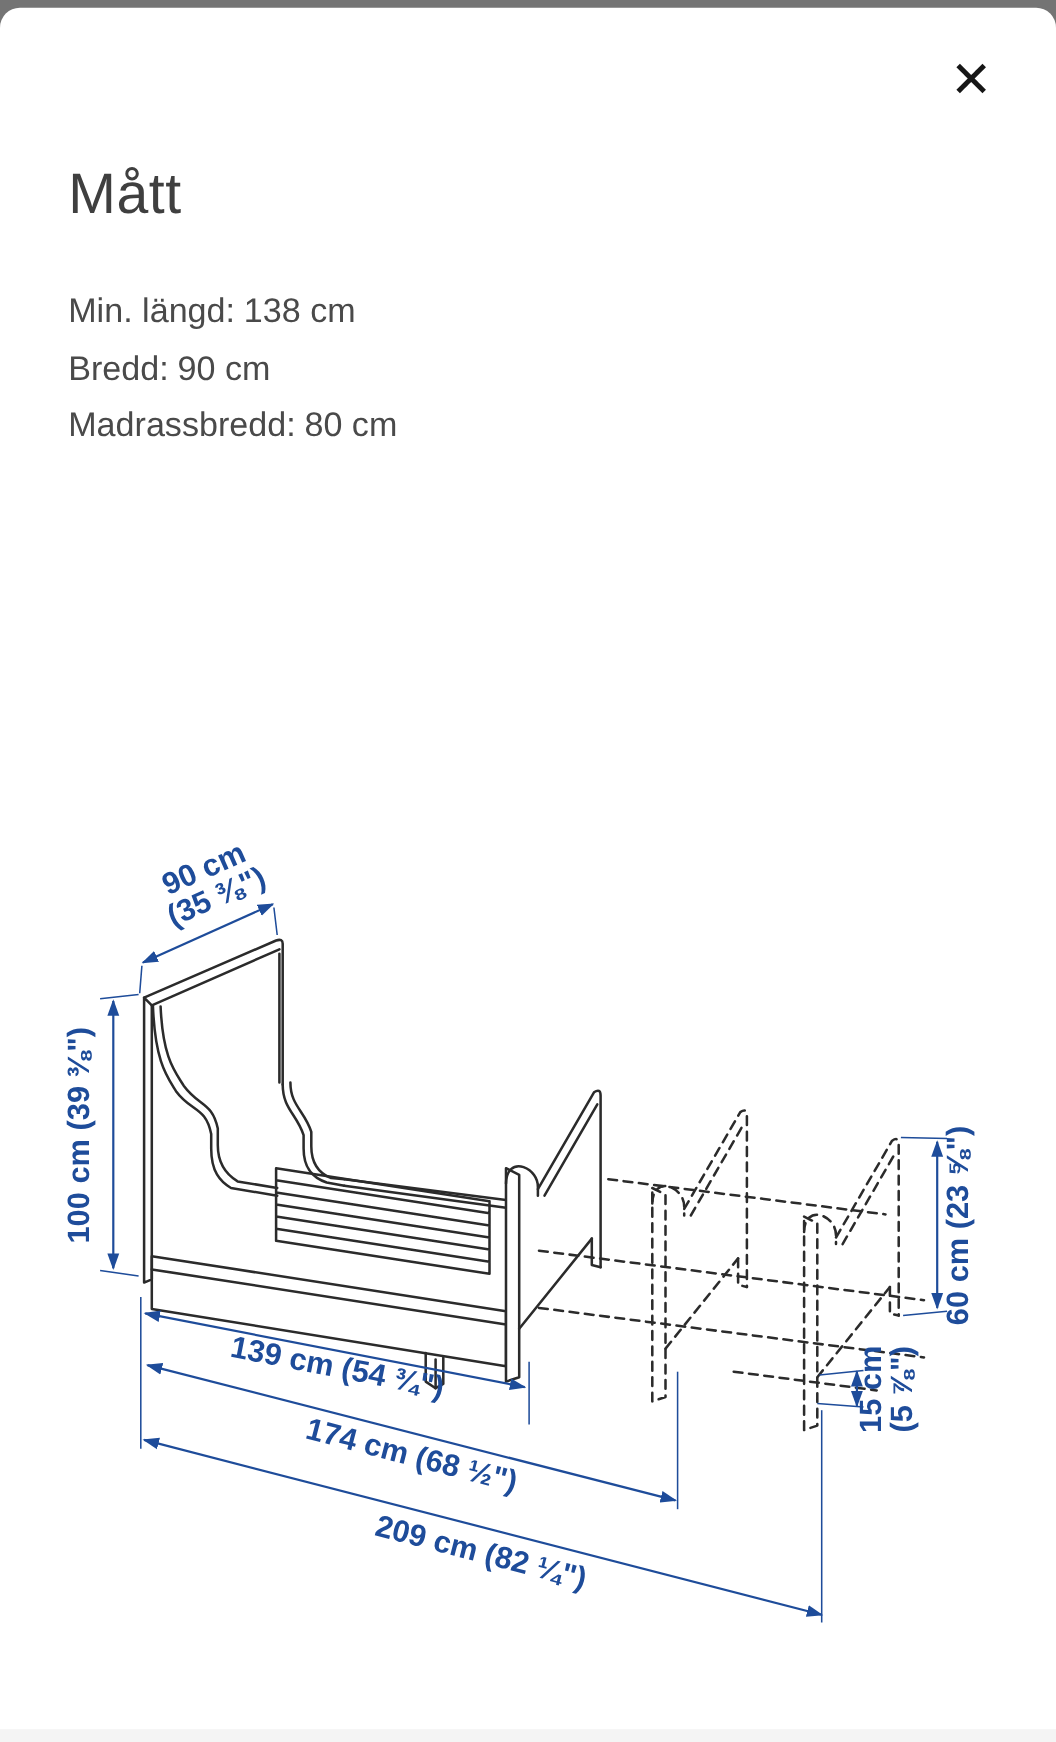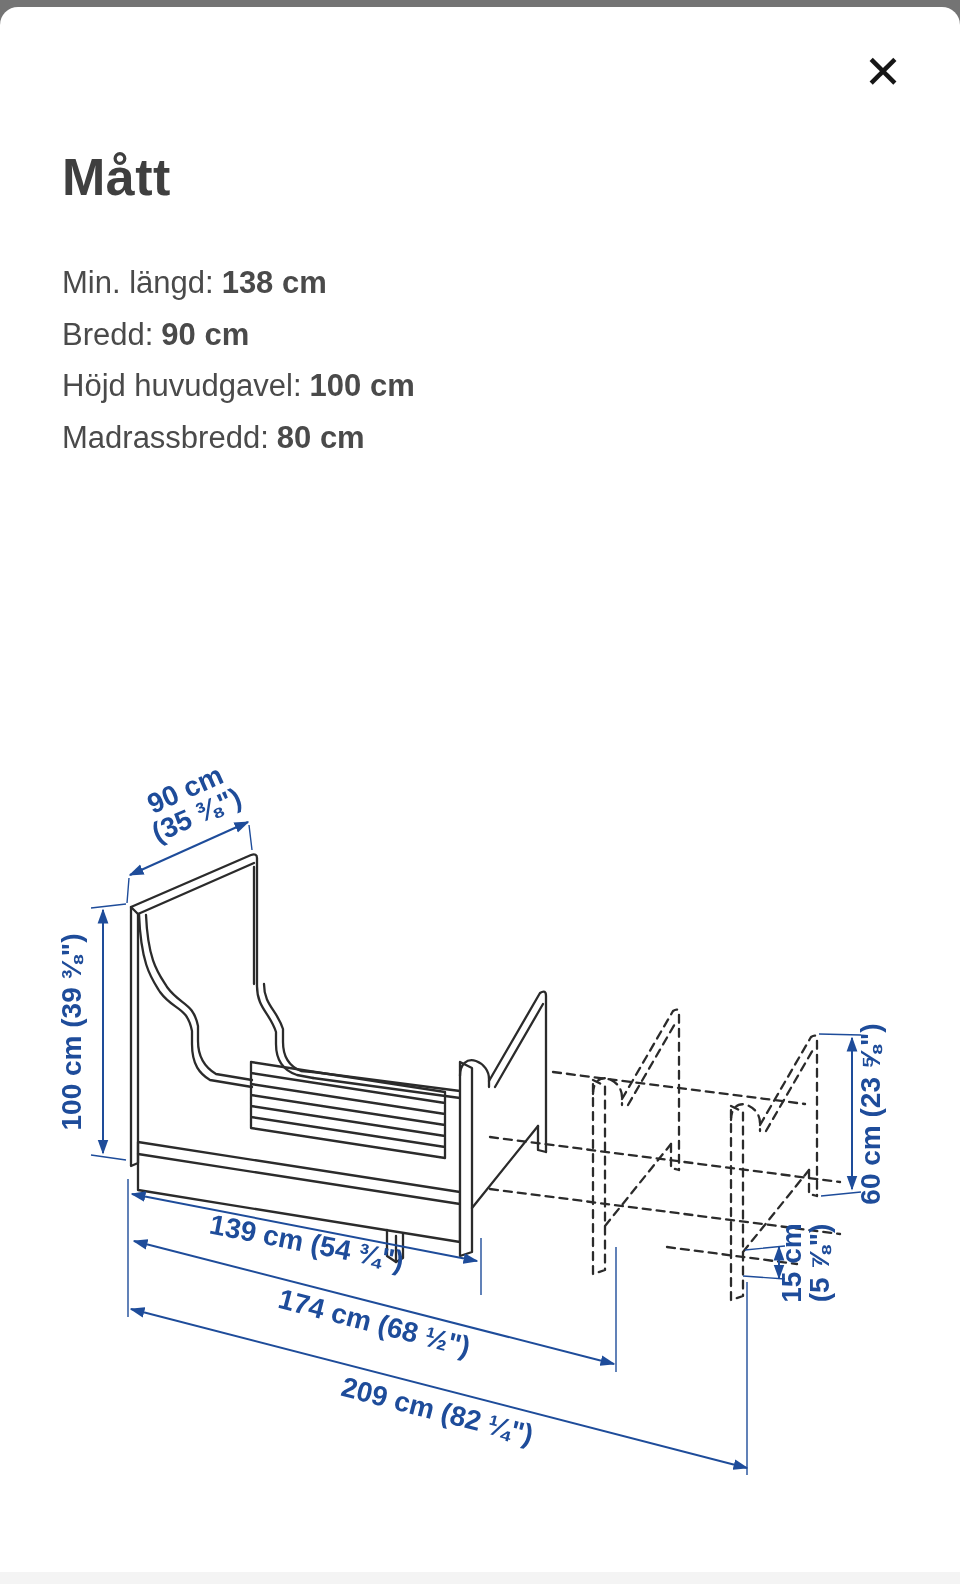--- a/index.html
+++ b/index.html
@@ -13,29 +13,29 @@
     background:#ffffff;border-radius:18px 18px 0 0;
   }
   .close-btn{
     position:absolute;left:856px;top:38px;width:54px;height:54px;
     background:none;border:none;cursor:pointer;padding:0;
     font-size:46px;line-height:54px;text-align:center;color:#161616;
     font-family:"DejaVu Sans",sans-serif;font-weight:400;
   }
   .page-title{
     position:absolute;left:62px;top:140px;margin:0;
-    font-size:52px;font-weight:700;color:#3f3f3f;letter-spacing:0.5px;
+    font-size:52px;font-weight:400;color:#3f3f3f;letter-spacing:0.5px;
   }
   .specs{
     position:absolute;left:62px;top:250px;width:700px;
     font-size:31px;color:#4a4a4a;
   }
   .spec-row{line-height:51.5px;white-space:nowrap;}
   .spec-label{font-weight:400;}
-  .spec-value{font-weight:700;margin-left:8px;}
+  .spec-value{font-weight:400;margin-left:8px;}
   .diagram{position:absolute;left:55px;top:735px;width:905px;height:775px;}
   svg .art{stroke:#2b2b2b;stroke-width:2.3;fill:none;stroke-linecap:round;stroke-linejoin:round;}
   svg .artfill{stroke:#2b2b2b;stroke-width:2.3;fill:#ffffff;stroke-linejoin:round;}
   svg .dashed{stroke-dasharray:8 6;}
   svg .fb-post{fill:var(--fbfill,#ffffff);}
   svg .dashed-use{--fbfill:none;}
   svg .dim{stroke:#1e4c9a;stroke-width:2;fill:none;}
   svg .dimtext{fill:#1e4c9a;font-size:28px;font-weight:700;font-family:"Liberation Sans","DejaVu Sans",sans-serif;}
   .bottom-strip{
     position:absolute;left:0;right:0;bottom:0;height:12px;background:#f4f4f4;
@@ -46,21 +46,20 @@
 
 <div class="modal">
 
   <button class="close-btn">✕</button>
 
   <h1 class="page-title">Mått</h1>
 
   <div class="specs">
     <div class="spec-row"><span class="spec-label">Min. längd:</span><span class="spec-value">138 cm</span></div>
     <div class="spec-row"><span class="spec-label">Bredd:</span><span class="spec-value">90 cm</span></div>
-    <div class="spec-row"><span class="spec-label">Höjd huvudgavel:</span><span class="spec-value">100 cm</span></div>
     <div class="spec-row"><span class="spec-label">Madrassbredd:</span><span class="spec-value">80 cm</span></div>
   </div>
 
   <svg class="diagram" viewBox="0 0 905 775" xmlns="http://www.w3.org/2000/svg">
     <defs>
       <marker id="arr" viewBox="0 0 10 8" refX="9" refY="4" markerWidth="7.5" markerHeight="6" orient="auto-start-reverse">
         <path d="M10,4 L0,0.4 L0,7.6 Z" fill="#1e4c9a"></path>
       </marker>
       <g id="footboard">
         <path class="fb-post" d="M0,2 L12,8 L12,192 L0,196 Z"></path>

